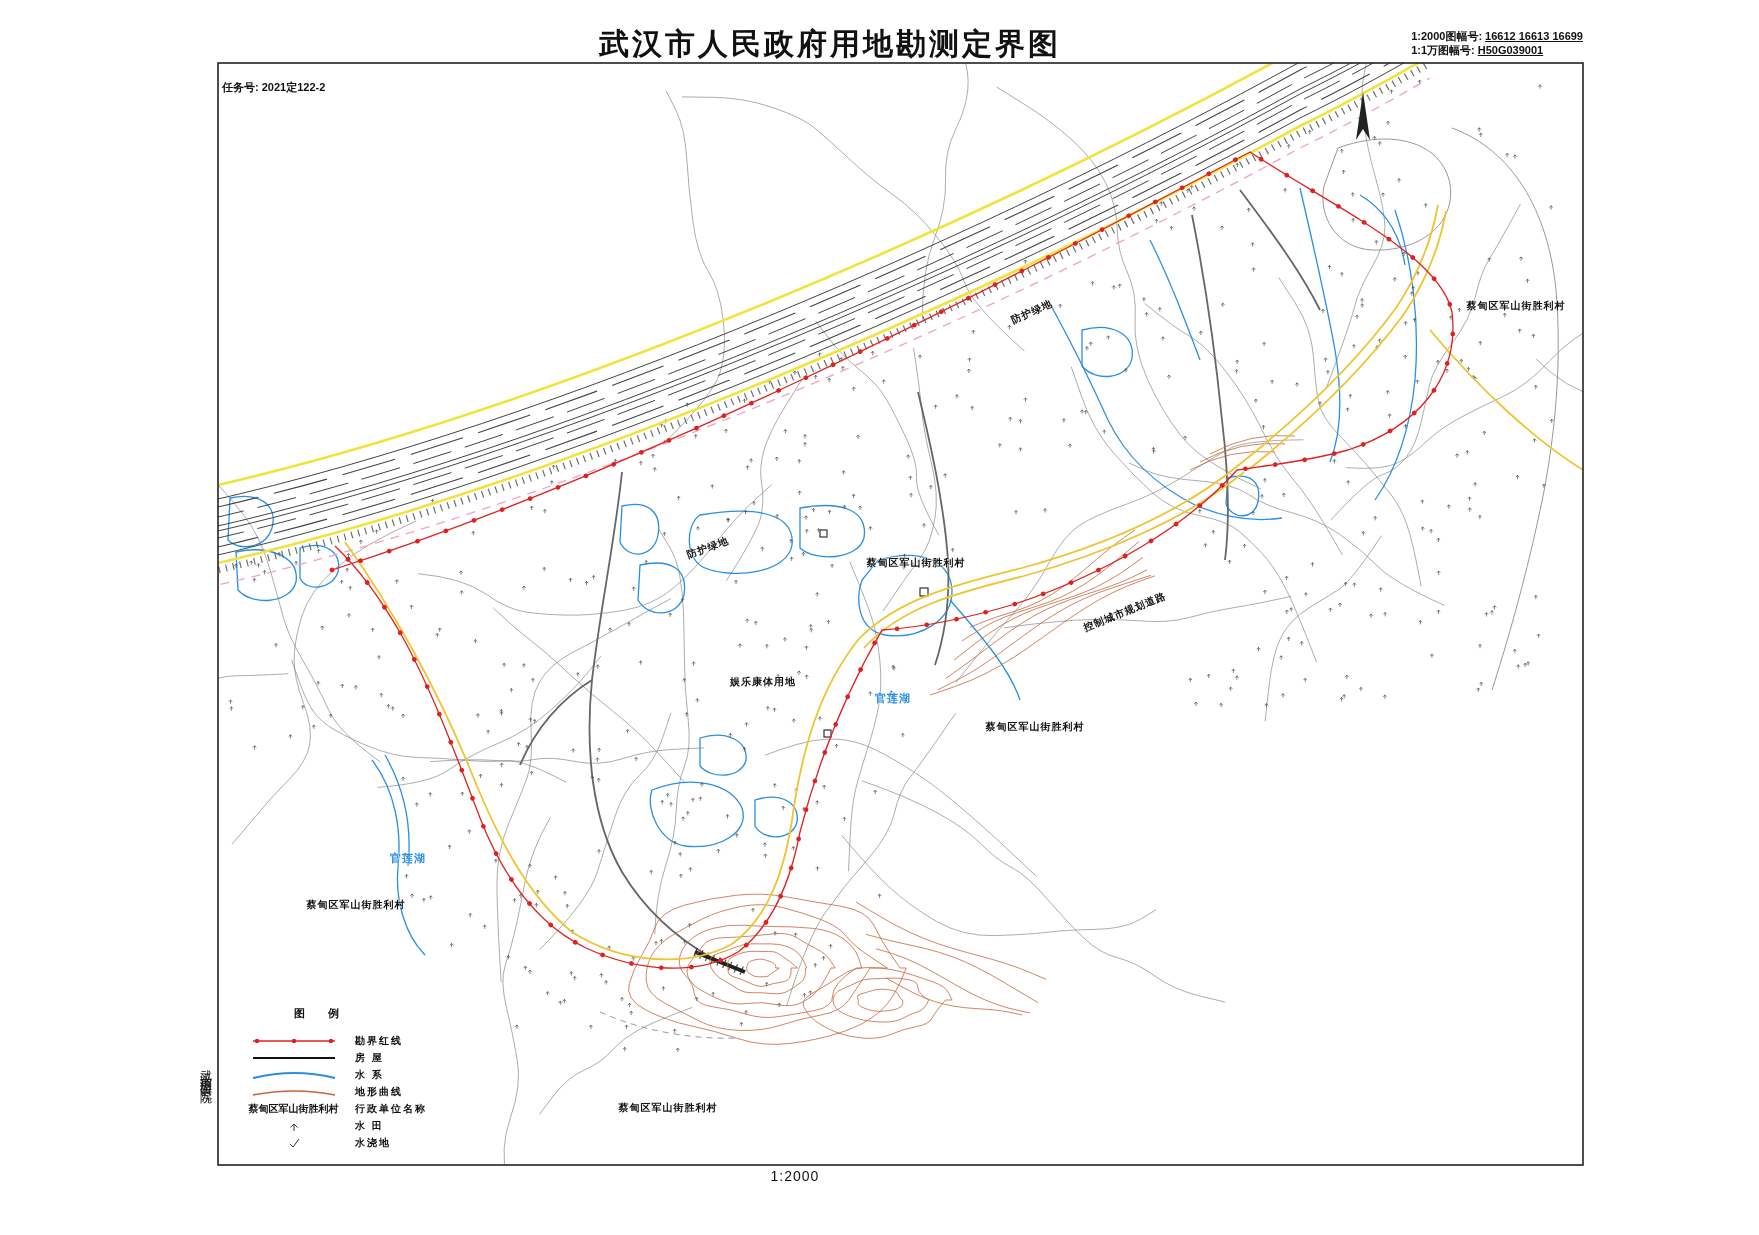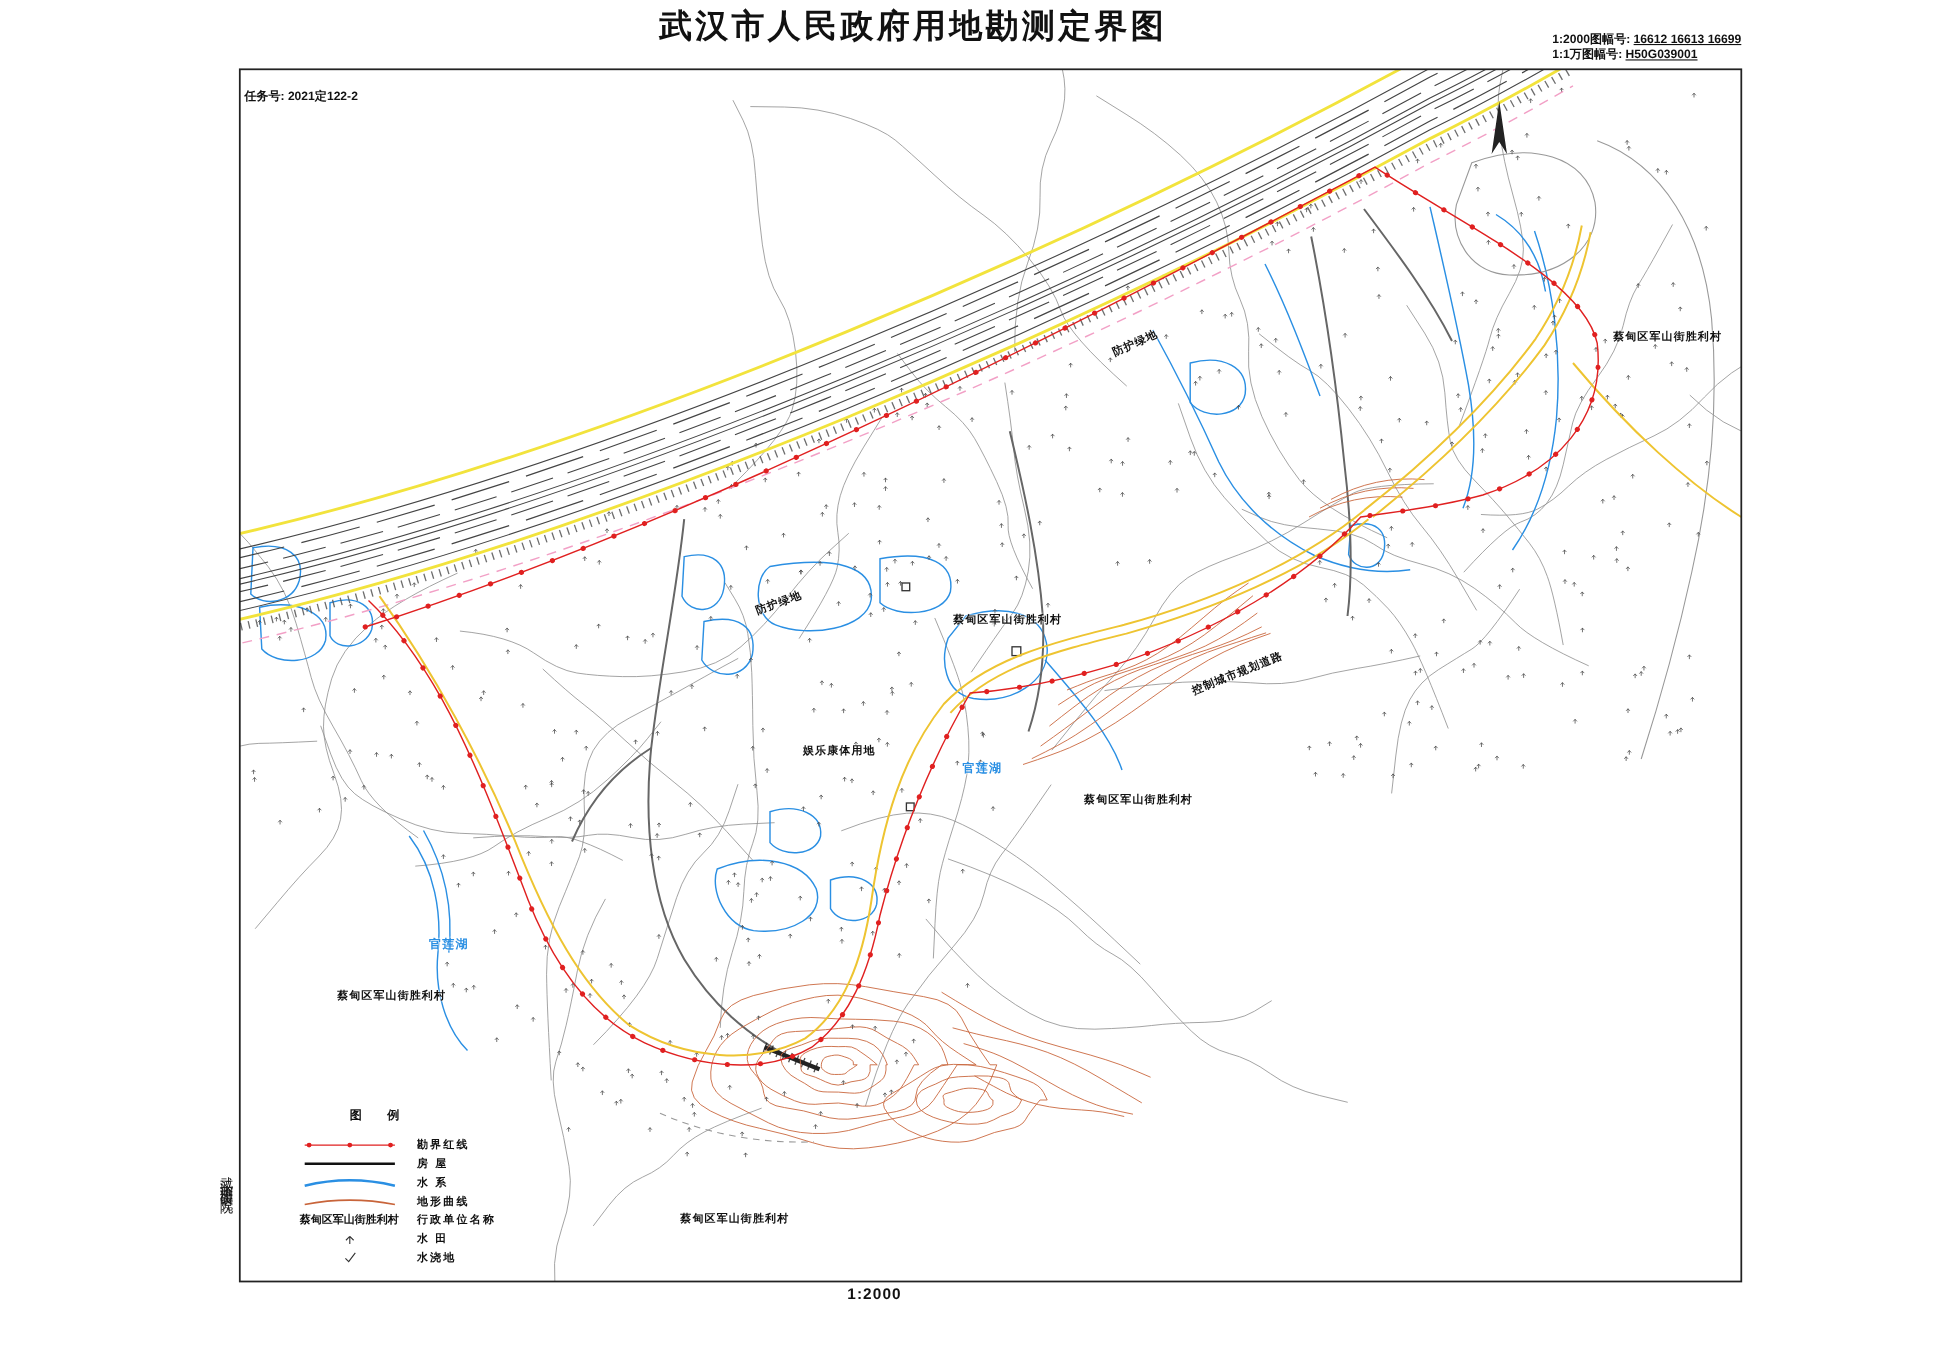--- a/index.html
+++ b/index.html
@@ -9,39 +9,39 @@
     --water-blue:#2a8fe3;
     --contour-orange:#c8643a;
     --pink-dash:#f2a0c6;
     --frame:#222222;
     --parcel-gray:#888888;
     --tree-gray:#4a4a4a;
   }
   html,body{margin:0;padding:0;background:#fff;}
   body{font-family:"Liberation Sans","DejaVu Sans",sans-serif;color:#111;}
   .page{position:relative;width:1759px;height:1235px;background:#fff;overflow:hidden;}
-  .page-title{position:absolute;left:830px;top:4px;transform:translateX(-50%);
+  .page-title{position:absolute;left:830px;top:24px;transform:translateX(-50%);
     font-size:30px;font-weight:bold;letter-spacing:3px;white-space:nowrap;text-align:center;}
   .task-no{position:absolute;left:222px;top:44px;font-size:11px;font-weight:bold;white-space:nowrap;margin-top:36px;}
   .sheet-refs{position:absolute;right:176px;top:29px;font-size:11px;font-weight:bold;text-align:left;line-height:14px;white-space:nowrap;}
   .sheet-refs .u{text-decoration:underline;margin-left:3px;}
   .institute{position:absolute;left:197px;top:1060px;writing-mode:vertical-rl;text-orientation:upright;
     font-size:12px;letter-spacing:3px;font-family:"Liberation Serif","DejaVu Serif",serif;}
-  .scale-text{position:absolute;left:795px;top:1168px;transform:translateX(-50%);font-size:14px;letter-spacing:1px;font-weight:bold;}
+  .scale-text{position:absolute;left:795px;top:1168px;transform:translateX(-50%);font-size:14px;letter-spacing:1px;}
   #map-svg{position:absolute;left:0;top:0;}
   .water{fill:none;stroke:var(--water-blue);stroke-width:1.3px;}
   .grayroad{fill:none;stroke:#666;stroke-width:1.8px;}
   .grayline{fill:none;stroke:#999;stroke-width:1px;}
   .building{fill:none;stroke:#333;stroke-width:1.2px;}
   
   #label-layer{position:absolute;left:0;top:0;width:100%;height:100%;pointer-events:none;}
   .map-label{position:absolute;font-size:10px;font-weight:bold;white-space:nowrap;letter-spacing:1px;
     transform:translate(-50%,-50%);text-shadow:0 0 2px #fff,0 0 2px #fff;}
   
-  .legend{position:absolute;left:246px;top:1006px;width:230px;margin-left:24px;}
+  .legend{position:absolute;left:246px;top:1006px;width:230px;}
   .legend-title{font-size:11px;font-weight:bold;letter-spacing:10px;margin:0 0 10px 48px;}
   .legend-row{display:flex;align-items:flex-end;height:17px;}
   .legend-sym{width:95px;display:flex;justify-content:center;align-items:center;}
   .legend-label{font-size:10px;font-weight:bold;letter-spacing:2px;margin-left:14px;white-space:nowrap;}
   .legend-sample{font-size:10px;font-weight:bold;white-space:nowrap;}
 </style>
 </head>
 <body>
 
 <div class="page">

